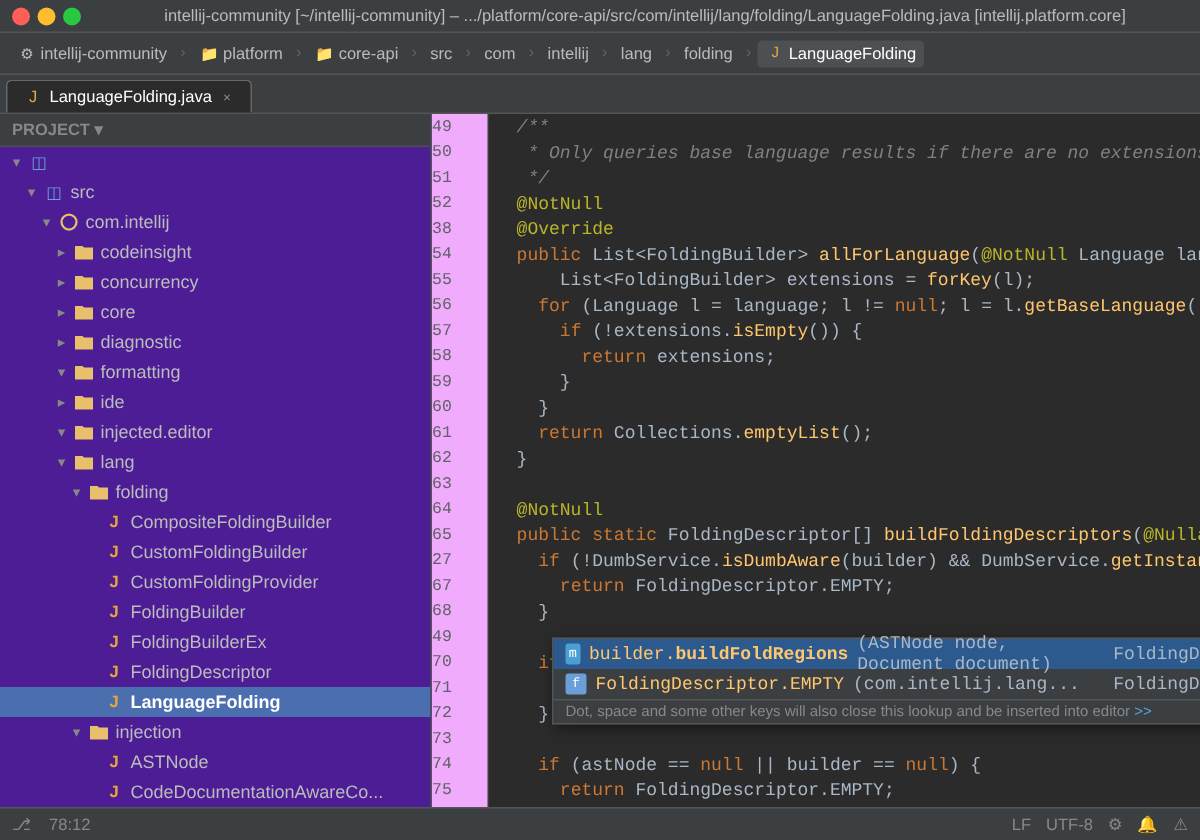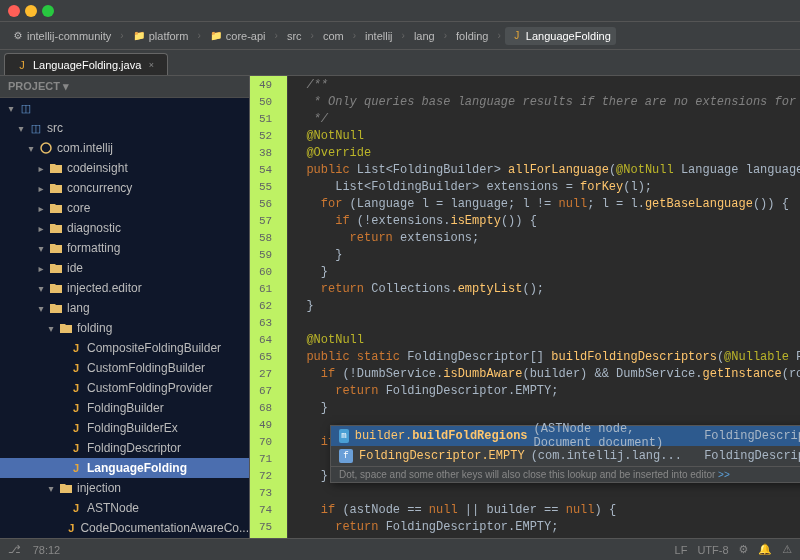--- a/index.html
+++ b/index.html
@@ -120,22 +120,22 @@
     }
 
     
     #main-layout {
       display: flex;
       height: calc(560px - 22px - 28px - 26px - 22px);
     }
 
     
     #sidebar {
-      width: 250px;
-      background: #0f172a;
+      width: 288px;
+      background: #4c1d95;
       border-right: 1px solid #555;
       overflow-y: auto;
       overflow-x: hidden;
       font-family: -apple-system, sans-serif;
       font-size: 12px;
     }
     #sidebar::-webkit-scrollbar { width: 6px; }
     #sidebar::-webkit-scrollbar-track { background: #3c3f41; }
     #sidebar::-webkit-scrollbar-thumb { background: #555; border-radius: 3px; }
 
@@ -188,25 +188,25 @@
       display: flex;
       flex-direction: column;
     }
     #code-area {
       flex: 1;
       overflow: hidden;
       display: flex;
     }
     #line-numbers {
       width: 38px;
-      background: #bef264;
+      background: #f0abfc;
       border-right: 1px solid #3d3d3d;
       color: #606366;
       font-size: 11px;
-      text-align: center;
+      text-align: left;
       padding-right: 6px;
       overflow: hidden;
       line-height: 17px;
       padding-top: 1px;
       font-family: 'Courier New', monospace;
       user-select: none;
     }
     #code-content {
       flex: 1;
       overflow: hidden;
@@ -294,20 +294,21 @@
   </style>
 </head>
 <body>
 
 <div id="title-bar">
   <div class="window-buttons">
     <span class="win-btn close"></span>
     <span class="win-btn minimize"></span>
     <span class="win-btn maximize"></span>
   </div>
+  <span class="title-text">intellij-community [~/intellij-community] – .../platform/core-api/src/com/intellij/lang/folding/LanguageFolding.java [intellij.platform.core]</span>
 </div>
 
 <div id="nav-bar">
   <span class="nav-item">
     <span class="nav-icon">⚙</span>
     <span>intellij-community</span>
   </span>
   <span class="nav-separator">›</span>
   <span class="nav-item">
     <span class="nav-icon folder-icon">📁</span>

